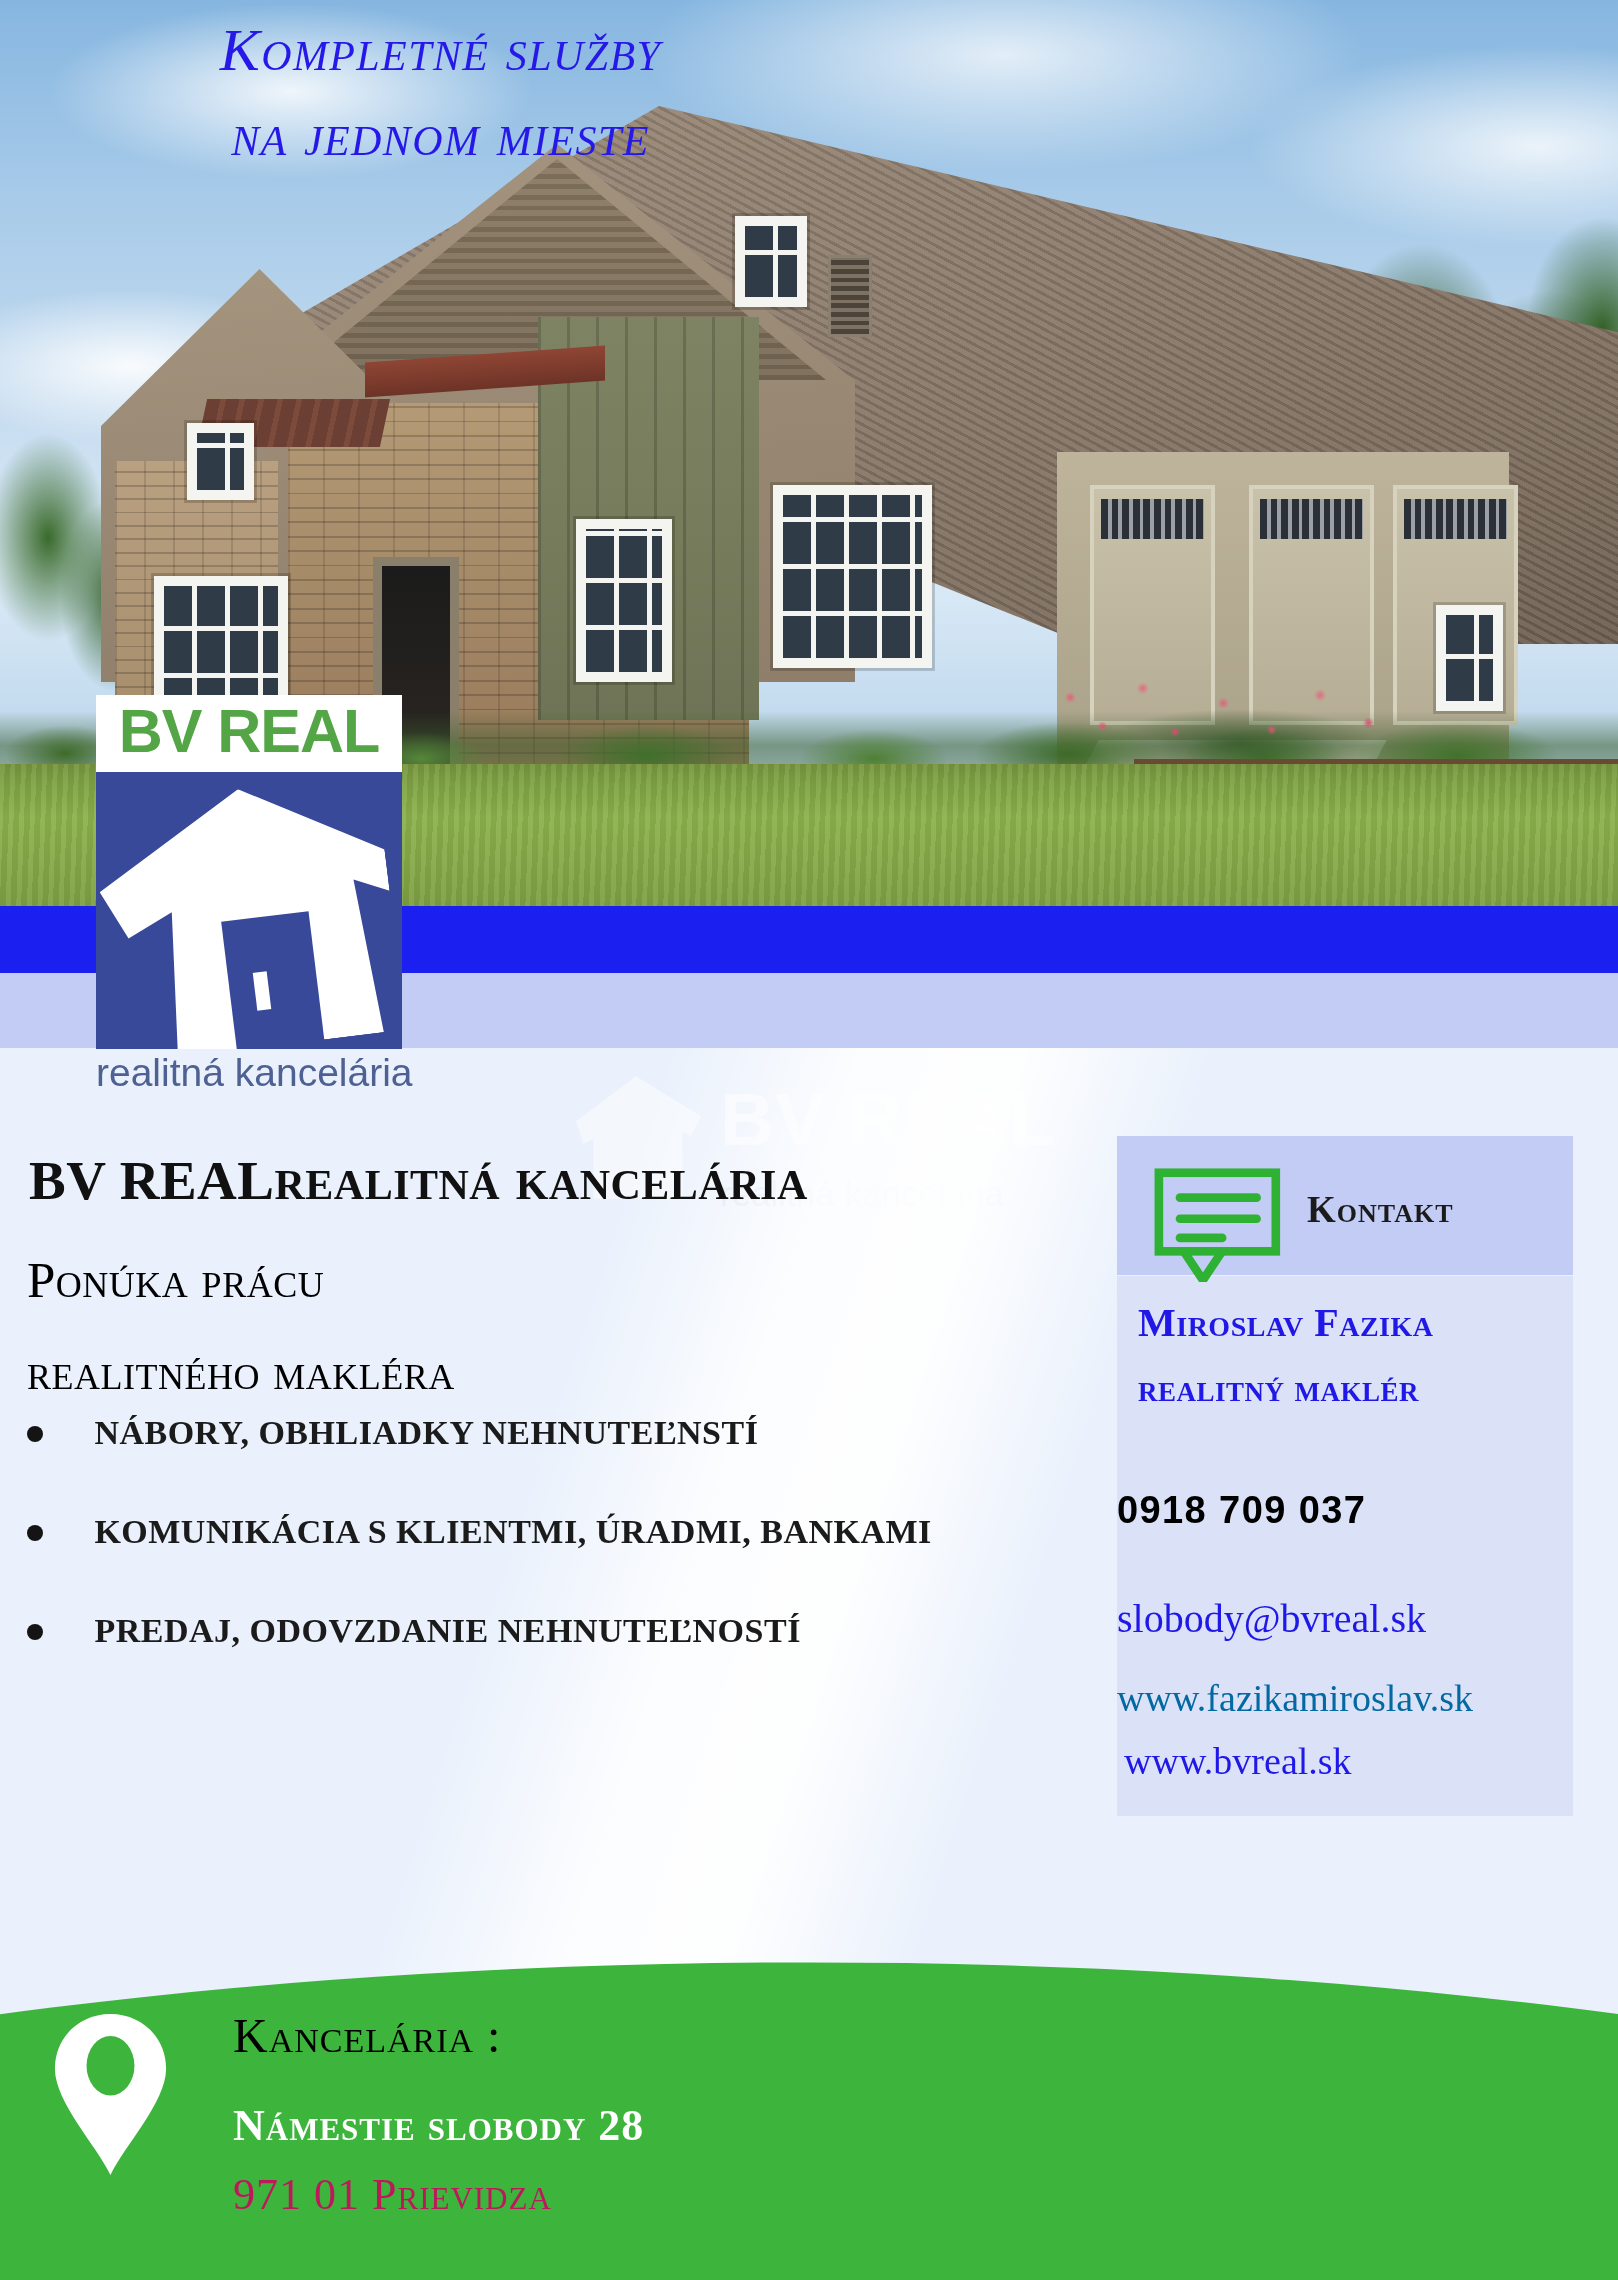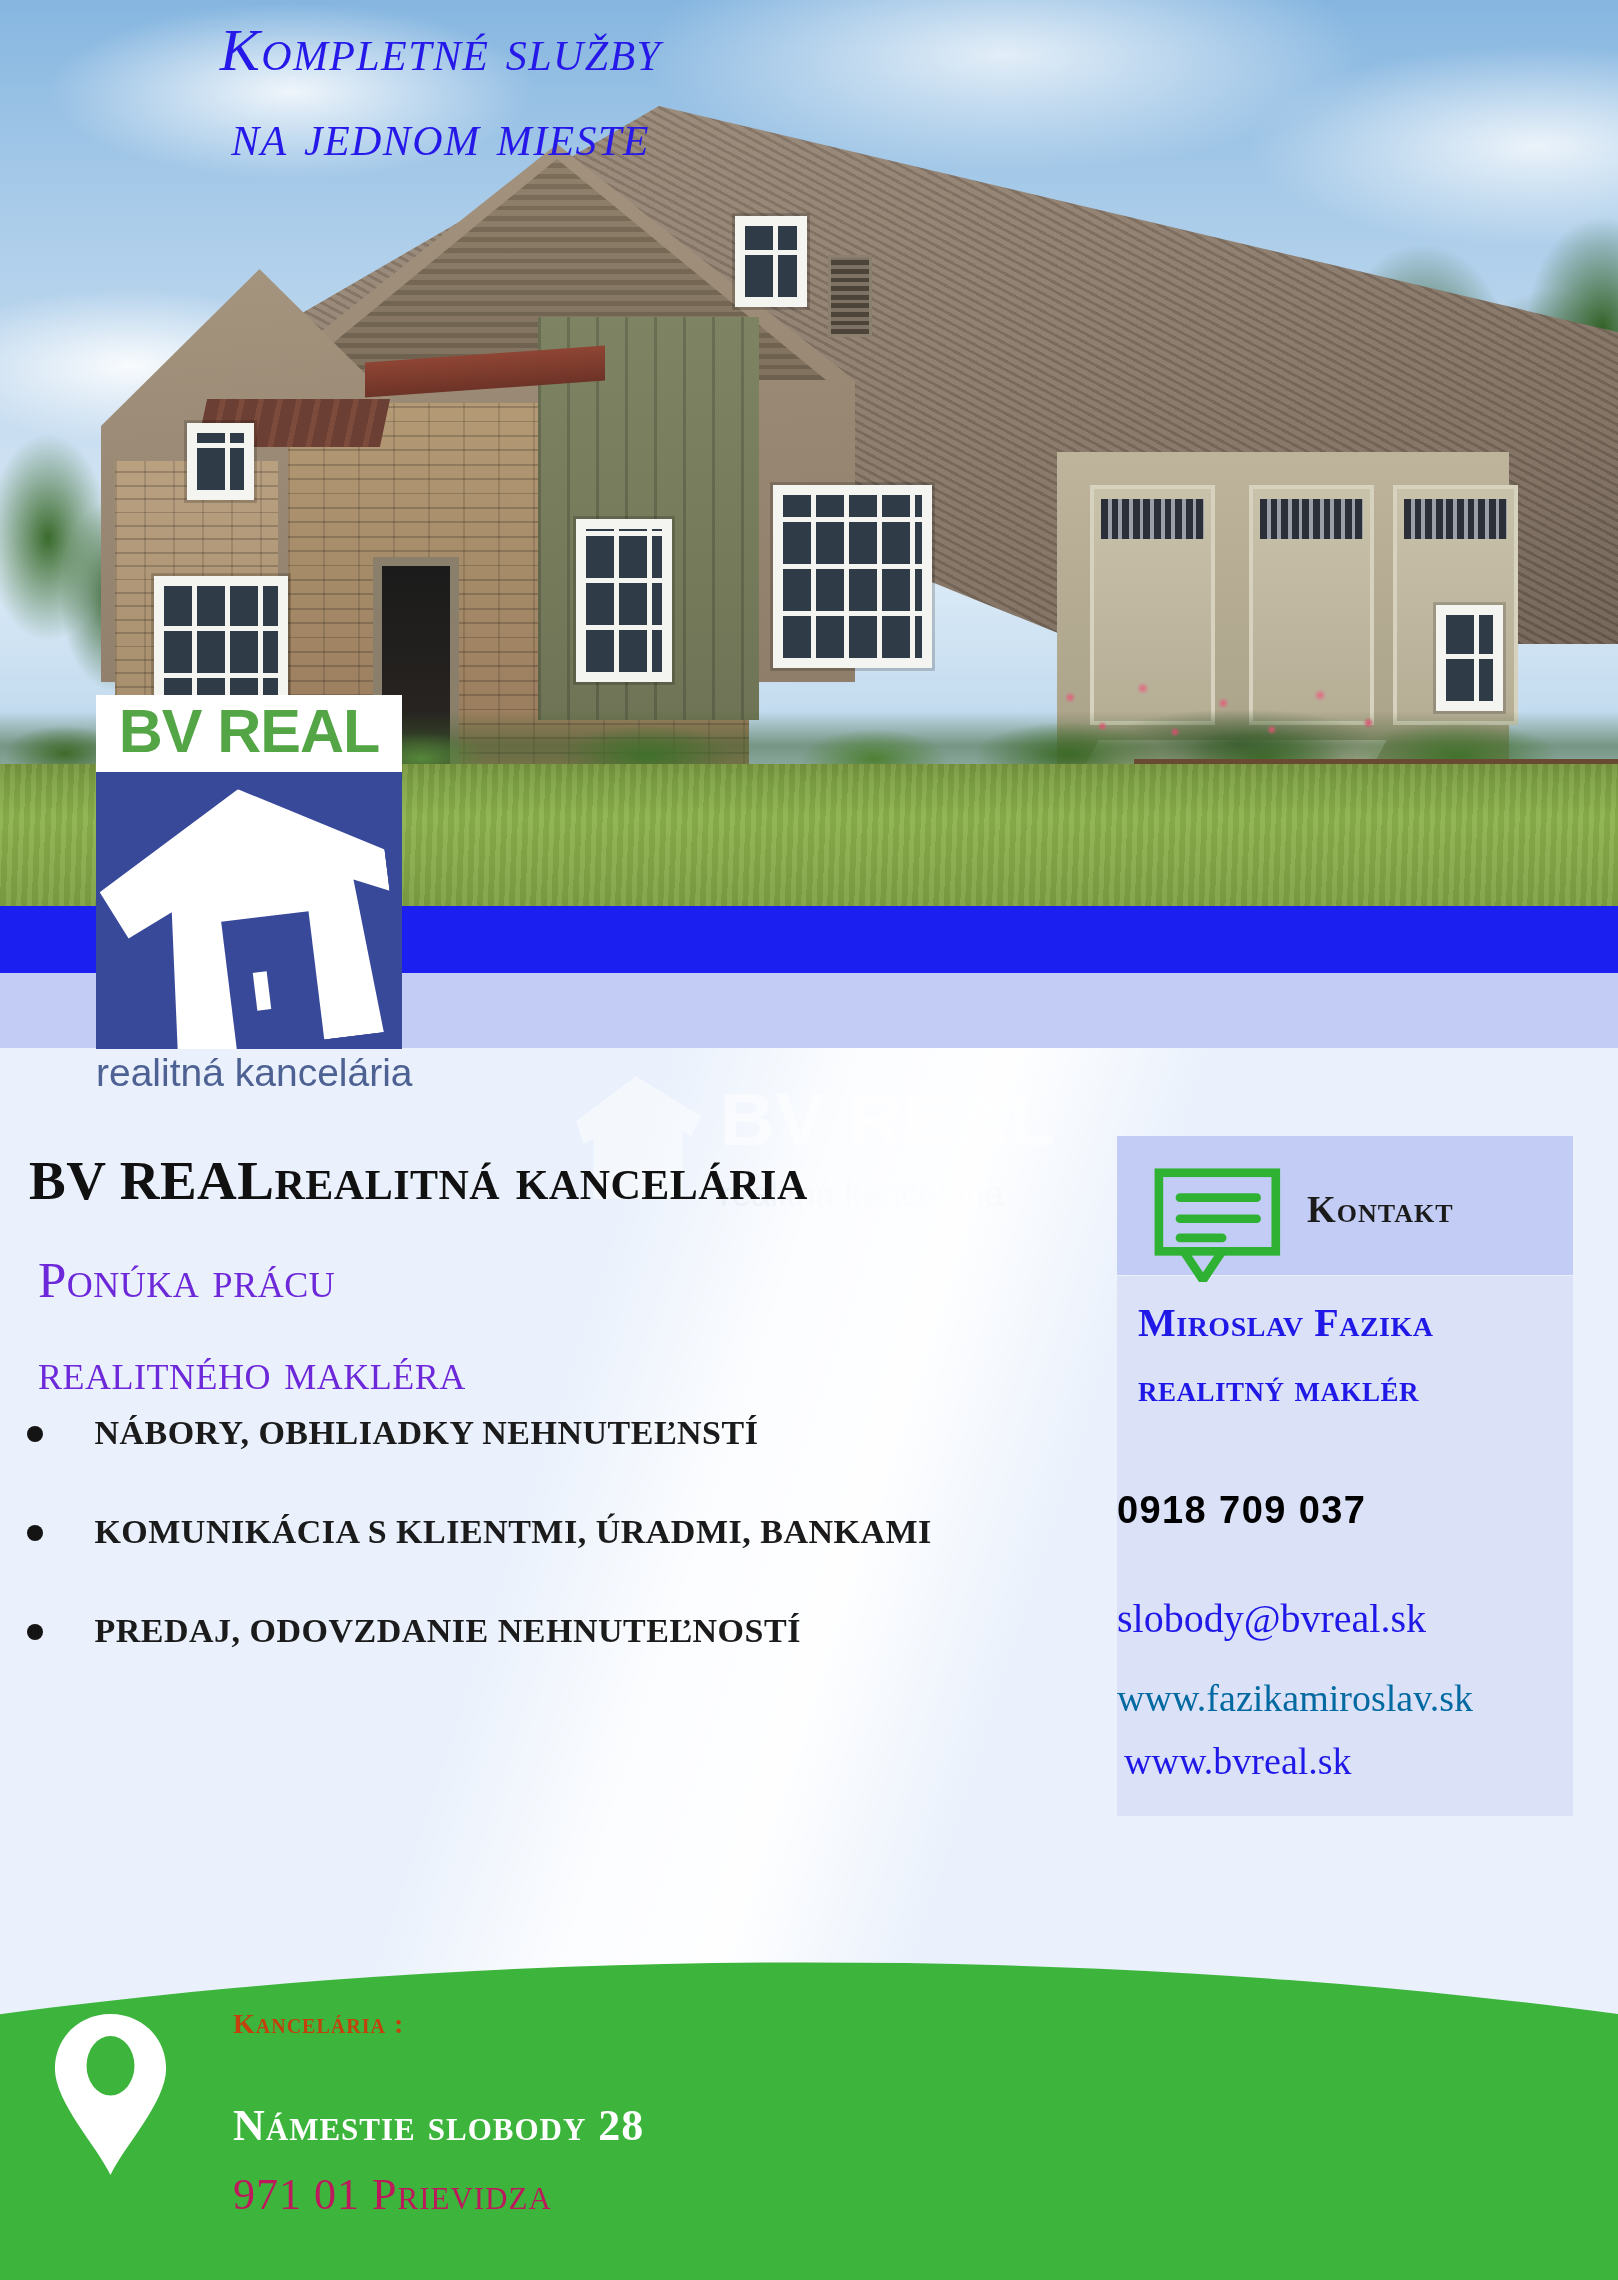--- a/index.html
+++ b/index.html
@@ -281,23 +281,23 @@
   .mainTitle{
     position:absolute;left:29px;top:1145px;z-index:6;
     font-family:"Liberation Serif",serif;
     font-weight:700;color:#111;
     font-size:49px;letter-spacing:0.5px;white-space:nowrap;
   }
   .mainTitle .big{font-size:55px;}
   .mainTitle .sc{font-variant:small-caps;font-size:60px;}
 
   .greenLine{
-    position:absolute;left:38px;z-index:6;
+    position:absolute;left:27px;z-index:6;
     font-family:"Liberation Serif",serif;
-    font-weight:400;color:#6d28d9;
+    font-weight:400;color:#000000;
     font-size:51px;font-variant:small-caps;letter-spacing:0.5px;white-space:nowrap;
   }
   .gl1{top:1251px;} .gl2{top:1343px;}
 
   .bullets{
     position:absolute;left:15.4px;top:1414px;width:1076px;z-index:6;
     margin:0;padding:0;list-style:none;
   }
   .bullets li{
     position:relative;padding-left:79px;
@@ -364,22 +364,22 @@
     position:absolute;left:0;top:1691px;width:1619px;height:590px;z-index:8;
     background:#3DB53C;
     clip-path:ellipse(122% 100% at 50% 146%);
   }
   .pin{
     position:absolute;left:53px;top:2012px;width:115px;height:165px;z-index:9;
   }
   .pin svg{display:block;}
   .fLabel{
     position:absolute;left:233px;top:2008px;z-index:9;
-    font-family:"Liberation Serif",serif;font-weight:700;color:#c2410c;
-    font-size:28px;font-variant:small-caps;letter-spacing:1px;white-space:nowrap;
+    font-family:"Liberation Serif",serif;font-weight:400;color:#000000;
+    font-size:48px;font-variant:small-caps;letter-spacing:1px;white-space:nowrap;
   }
   .fAddr1{
     position:absolute;left:233px;top:2100px;z-index:9;
     font-family:"Liberation Serif",serif;font-weight:700;color:#fff;
     font-size:44px;font-variant:small-caps;letter-spacing:1px;white-space:nowrap;
   }
   .fAddr2{
     position:absolute;left:233px;top:2169px;z-index:9;
     font-family:"Liberation Serif",serif;font-weight:400;color:#be185d;
     font-size:44px;font-variant:small-caps;letter-spacing:1px;white-space:nowrap;

